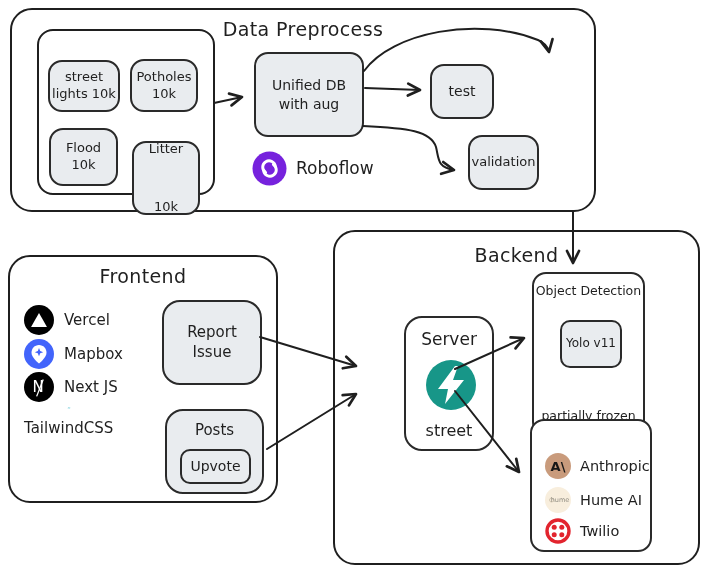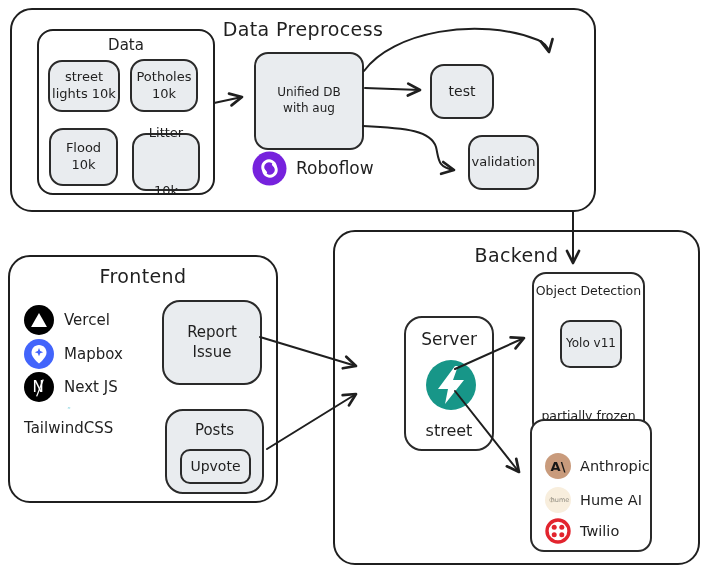--- a/index.html
+++ b/index.html
@@ -34,41 +34,40 @@
 </style>
 </head>
 <body>
 
 <div class="canvas">
 
   <div class="sec" style="left:10px; top:8px; width:586px; height:204px;">
     <div class="sec-title">Data Preprocess</div>
 
     <div class="group" style="left:25px; top:19px; width:178px; height:166px;">
-      <div class="group-title">Data</div>
 
       <div class="box" style="left:9px; top:29px; width:72px; height:52px;">
         <div>street</div>
         <div>lights 10k</div>
       </div>
       <div class="box" style="left:91px; top:28px; width:68px; height:53px;">
         <div>Potholes</div>
         <div>10k</div>
       </div>
       <div class="box" style="left:10px; top:97px; width:69px; height:58px;">
         <div>Flood</div>
         <div>10k</div>
       </div>
-      <div class="box" style="left:93px; top:102px; width:68px; height:58px;gap:41px;">
+      <div class="box" style="left:93px; top:110px; width:68px; height:74px;gap:41px;">
         <div>Litter</div>
         <div>10k</div>
       </div>
     </div>
 
-    <div class="box" style="left:242px; top:42px; width:110px; height:98px; font-size:12px;">
+    <div class="box" style="left:242px; top:42px; width:110px; height:85px; font-size:14px;">
       <div>Unified DB</div>
       <div>with aug</div>
     </div>
 
     <div class="box" style="left:418px; top:54px; width:64px; height:55px; font-size:14px;">
       <div>test</div>
     </div>
     <div class="box" style="left:456px; top:125px; width:71px; height:55px;">
       <div>validation</div>
     </div>

